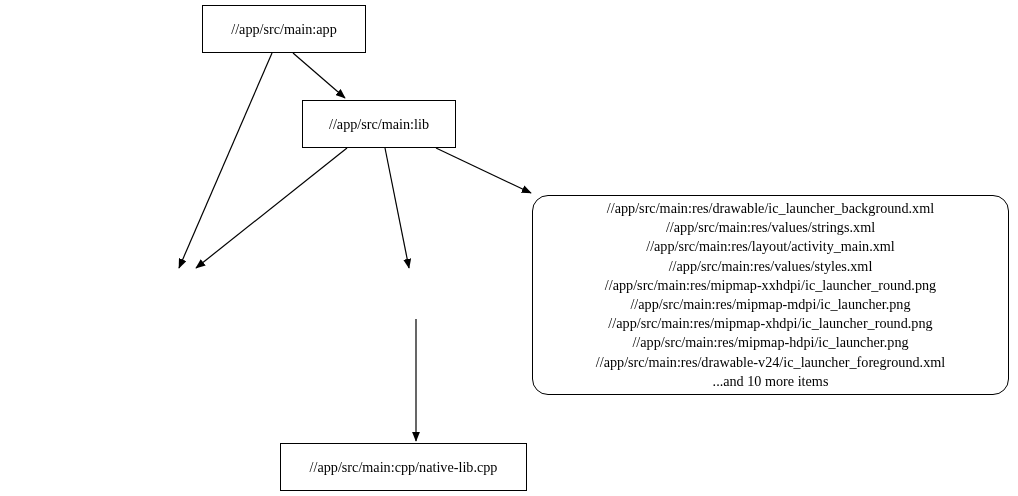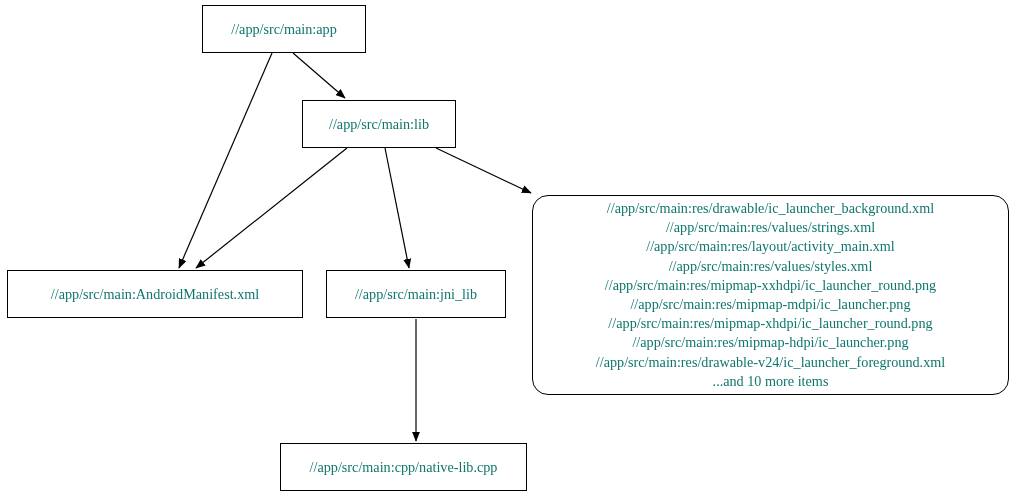--- a/index.html
+++ b/index.html
@@ -26,21 +26,21 @@
   }
   .node {
     position: absolute;
     box-sizing: border-box;
     border: 1px solid #000000;
     background: #ffffff;
     display: flex;
     align-items: center;
     justify-content: center;
     text-align: center;
-    color: #0f766e;
+    color: #000000;
     font-size: 14.2px;
     line-height: 19px;
     white-space: pre;
     z-index: 2;
   }
   .node-label {
     display: block;
     width: 100%;
     text-align: center;
     white-space: pre;
@@ -79,27 +79,21 @@
   </svg>
 
   <div class="node" id="node-app">
     <span class="node-label">//app/src/main:app</span>
   </div>
 
   <div class="node" id="node-lib">
     <span class="node-label">//app/src/main:lib</span>
   </div>
 
-  <div class="node" id="node-manifest">
-    <span class="node-label">//app/src/main:AndroidManifest.xml</span>
-  </div>
 
-  <div class="node" id="node-jni">
-    <span class="node-label">//app/src/main:jni_lib</span>
-  </div>
 
   <div class="node" id="node-res">
     <span class="node-label">//app/src/main:res/drawable/ic_launcher_background.xml
 //app/src/main:res/values/strings.xml
 //app/src/main:res/layout/activity_main.xml
 //app/src/main:res/values/styles.xml
 //app/src/main:res/mipmap-xxhdpi/ic_launcher_round.png
 //app/src/main:res/mipmap-mdpi/ic_launcher.png
 //app/src/main:res/mipmap-xhdpi/ic_launcher_round.png
 //app/src/main:res/mipmap-hdpi/ic_launcher.png

